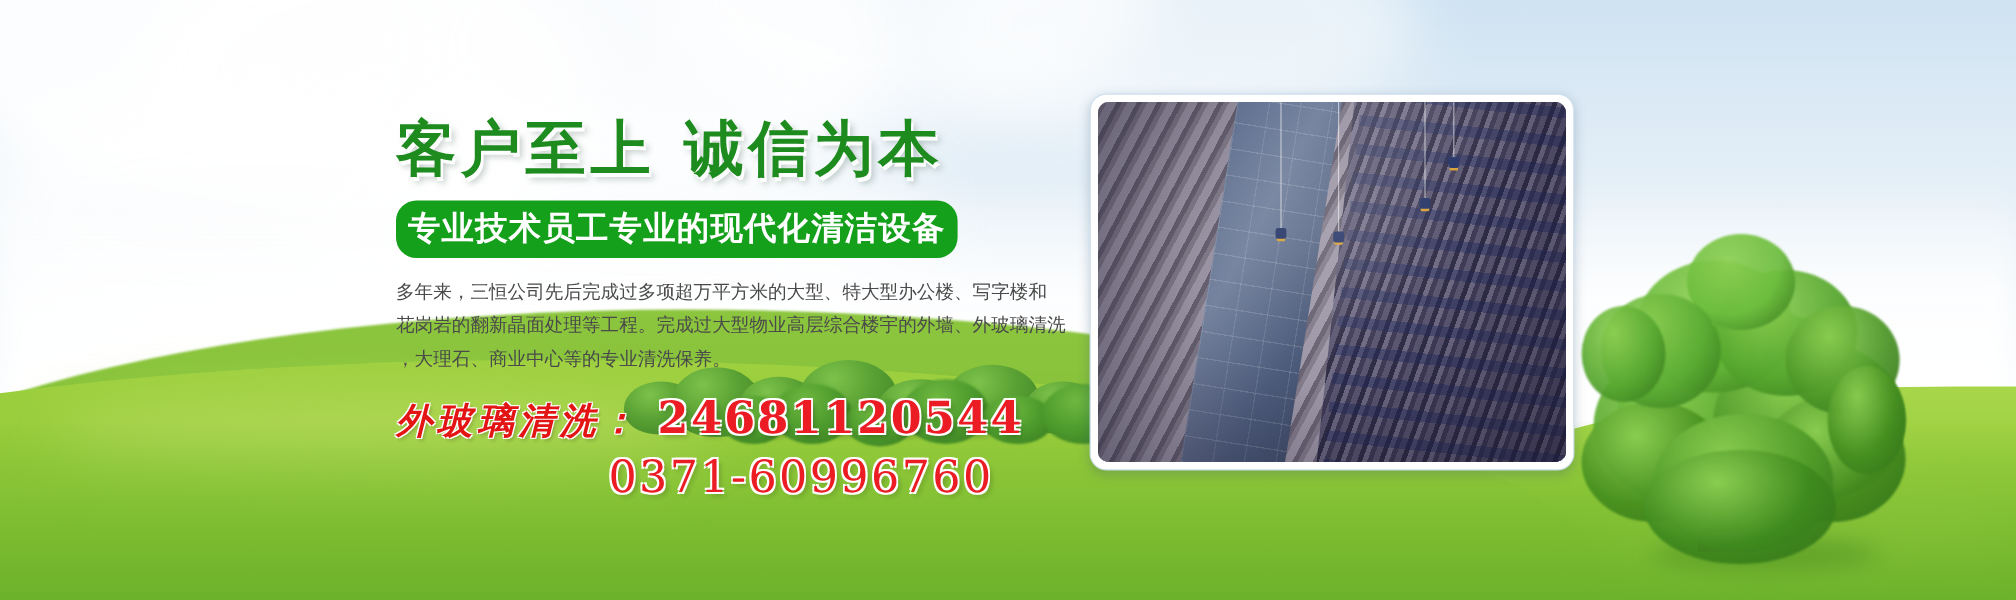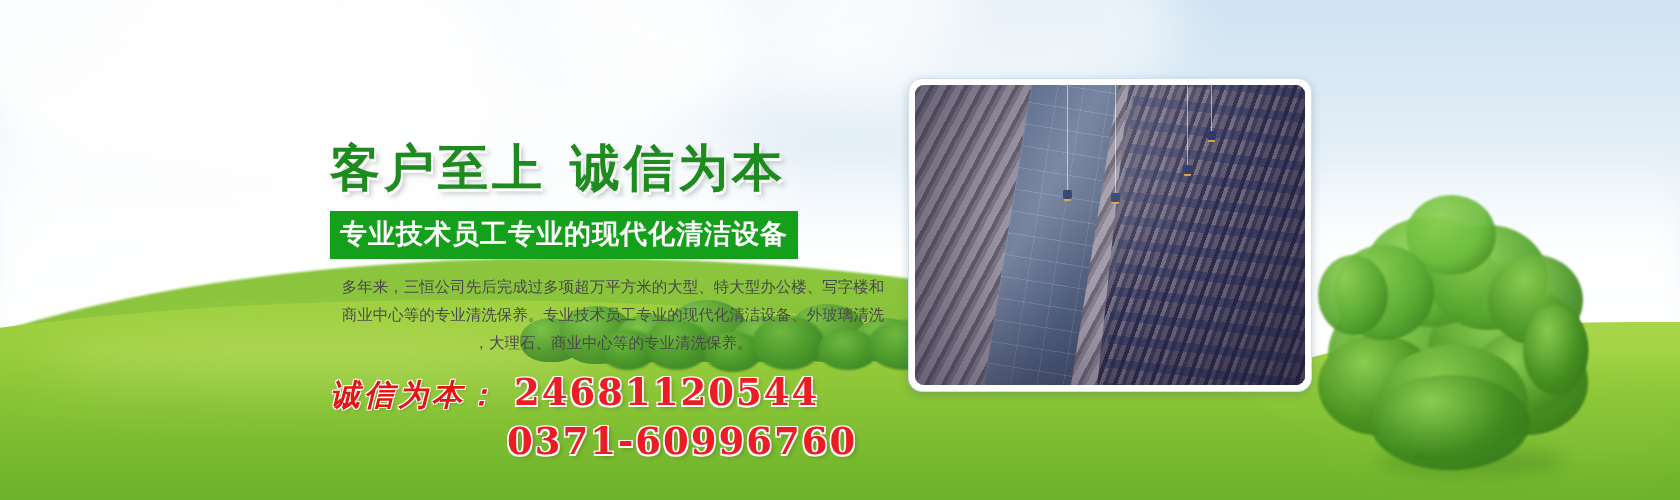--- a/index.html
+++ b/index.html
@@ -95,52 +95,52 @@
   .win-grid{position:absolute;left:200px;top:0;width:270px;height:380px;
     background:repeating-linear-gradient(to bottom,rgba(30,40,90,.55) 0px,rgba(30,40,90,.55) 9px,rgba(0,0,0,0) 9px,rgba(0,0,0,0) 24px);
     transform:rotate(6deg);opacity:.8;}
   .rope{position:absolute;width:1px;background:rgba(255,255,255,.55);}
   .worker{position:absolute;width:9px;height:9px;border-radius:2px;background:#2b3a6b;
     box-shadow:0 3px 0 -1px #d8a23c;}
   .ph-vignette{position:absolute;inset:0;
     background:radial-gradient(ellipse at 50% 35%,rgba(255,255,255,.10) 0%,rgba(20,16,40,.0) 45%,rgba(25,20,45,.38) 100%);}
 
   
-  .text-block{position:absolute;left:322px;top:96px;width:580px;margin-top:44px;}
+  .text-block{position:absolute;left:322px;top:96px;width:580px;}
   .headline{
     font-family:"DejaVu Serif","Liberation Serif",serif;
     font-size:50px;font-weight:700;color:#1e8b1e;letter-spacing:4px;
     line-height:1.1;white-space:nowrap;margin:0 0 16px 8px;
     text-shadow:2px 3px 0 rgba(255,255,255,.95), 4px 5px 5px rgba(120,140,130,.45);
   }
   .headline .gap{display:inline-block;width:24px;}
   .green-bar{
     display:inline-block;background:#14a01a;color:#ffffff;
     font-family:"DejaVu Sans","Liberation Sans",sans-serif;
     font-size:27px;font-weight:700;letter-spacing:1px;
-    padding:5px 10px 7px 10px;margin:0 0 14px 8px;white-space:nowrap;
+    padding:5px 10px 7px 10px;margin:0 0 14px 8px;white-space:nowrap;border-radius:17px;
   }
   .para{margin:0 0 6px 8px;color:#4a4a4a;font-size:15.5px;line-height:1.82;
     font-family:"DejaVu Sans","Liberation Sans",sans-serif;width:566px;}
-  .para p{margin:0;white-space:nowrap;text-align:center;}
+  .para p{margin:0;white-space:nowrap;}
   .hotline{margin:16px 0 0 8px;white-space:nowrap;line-height:1;}
   .hotline-label{
     font-family:"DejaVu Serif","Liberation Serif",serif;
     font-size:30px;font-weight:700;font-style:italic;color:#e21414;letter-spacing:4px;
     text-shadow:1px 1px 0 #fff,-1px -1px 0 #fff,1px -1px 0 #fff,-1px 1px 0 #fff,2px 2px 3px rgba(0,0,0,.18);
   }
   .hotline-num{
     font-family:"DejaVu Serif","Liberation Serif",serif;
     font-size:37px;font-weight:700;color:#ec1c24;letter-spacing:2px;margin-left:14px;
     text-shadow:1.5px 1.5px 0 #fff,-1.5px -1.5px 0 #fff,1.5px -1.5px 0 #fff,-1.5px 1.5px 0 #fff,3px 3px 4px rgba(0,0,0,.20);
   }
   .tel-line{margin:12px 0 0 185px;white-space:nowrap;line-height:1;}
   .tel-num{
     font-family:"DejaVu Serif","Liberation Serif",serif;
-    font-size:37px;font-weight:700;color:#ec1c24;letter-spacing:2px;
+    font-size:37px;font-weight:400;color:#ec1c24;letter-spacing:2px;
     text-shadow:1.5px 1.5px 0 #fff,-1.5px -1.5px 0 #fff,1.5px -1.5px 0 #fff,-1.5px 1.5px 0 #fff,3px 3px 4px rgba(0,0,0,.20);
     text-align:center;
   }
 </style>
 </head>
 <body>
 
 <div class="banner">
 
   <div class="sky">
@@ -227,24 +227,24 @@
     </div>
   </div>
 
   <div class="text-block">
     <div class="headline">
       <span>客户至上</span><span class="gap"></span><span>诚信为本</span>
     </div>
     <div><span class="green-bar">专业技术员工专业的现代化清洁设备</span></div>
     <div class="para">
       <p>多年来，三恒公司先后完成过多项超万平方米的大型、特大型办公楼、写字楼和</p>
-      <p>商业中心等的专业清洗保养。专业技术员工专业的现代化清洁设备、外玻璃清洗</p>
+      <p>花岗岩的翻新晶面处理等工程。完成过大型物业高层综合楼宇的外墙、外玻璃清洗</p>
       <p>，大理石、商业中心等的专业清洗保养。</p>
     </div>
     <div class="hotline">
-      <span class="hotline-label">诚信为本：</span><span class="hotline-num">24681120544</span>
+      <span class="hotline-label">外玻璃清洗：</span><span class="hotline-num">24681120544</span>
     </div>
     <div class="tel-line">
       <span class="tel-num">0371-60996760</span>
     </div>
   </div>
 
 </div>
 
 </body></html>

